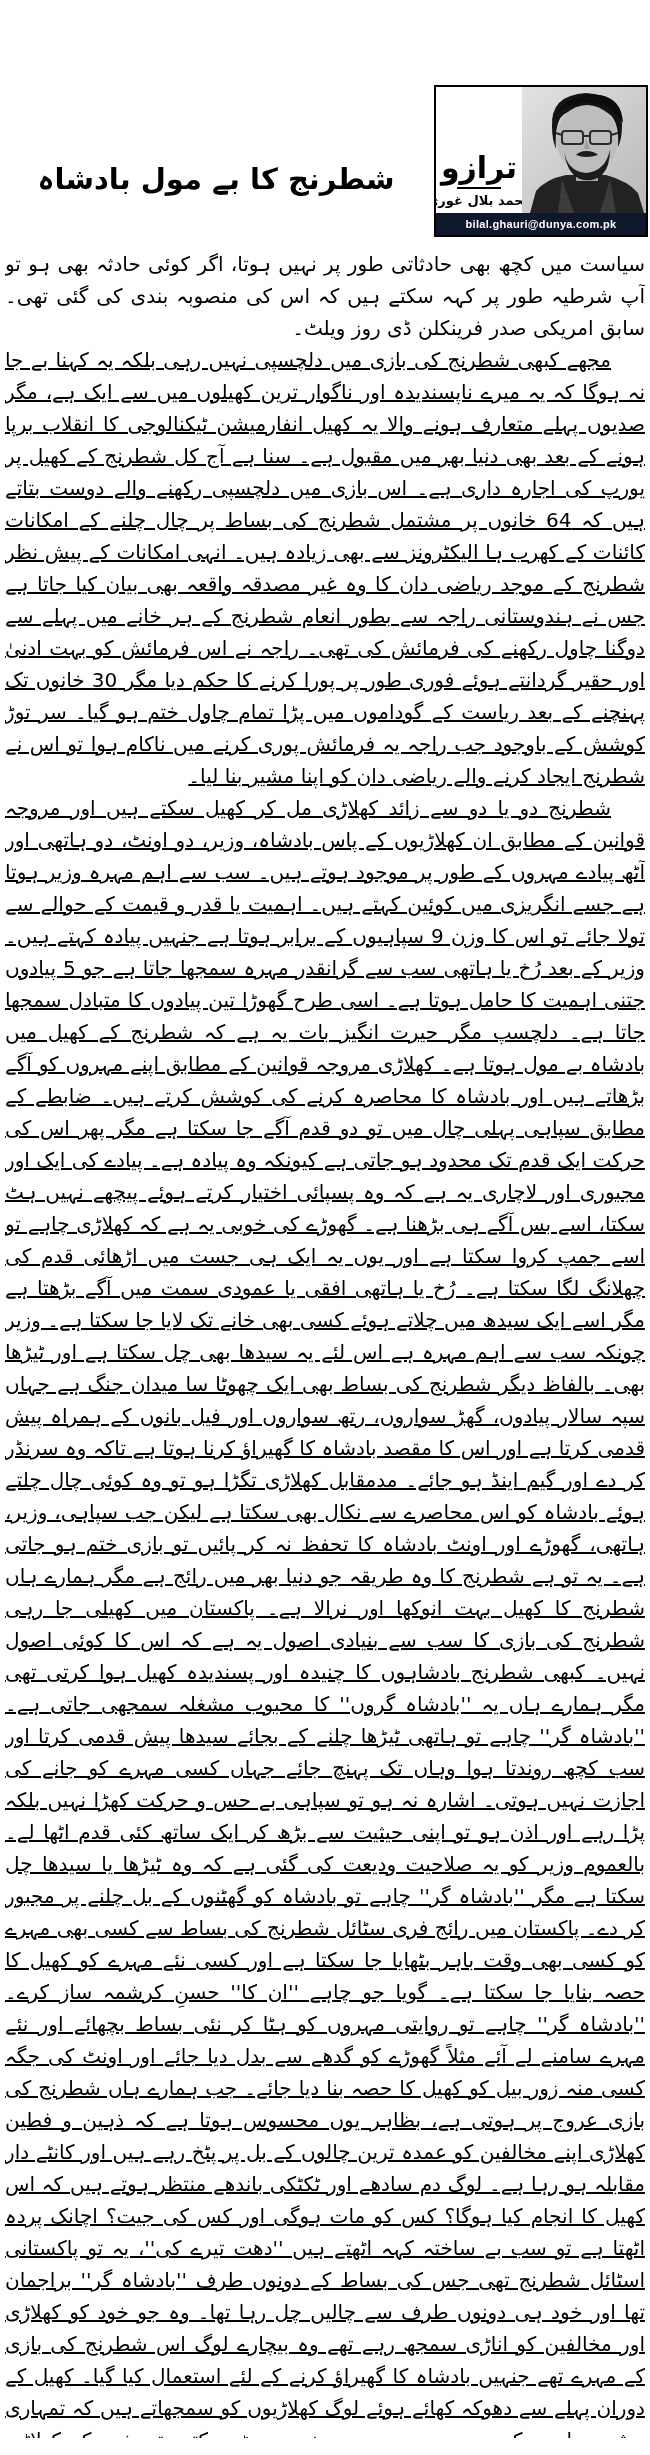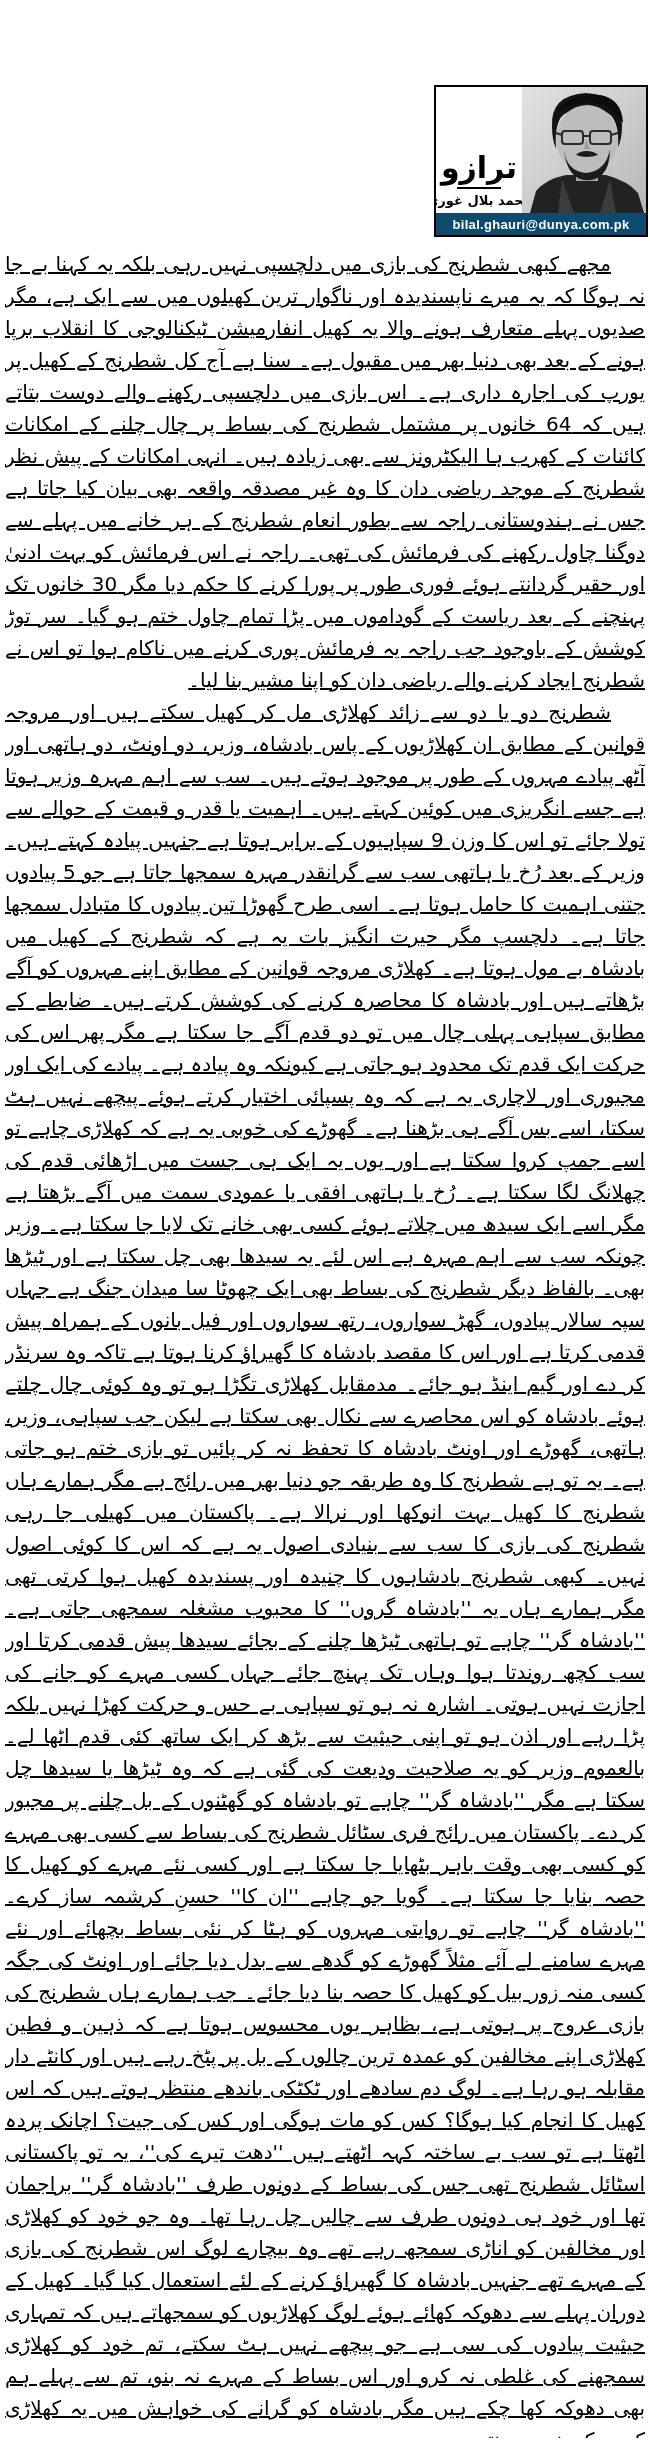--- a/index.html
+++ b/index.html
@@ -44,24 +44,24 @@
   .masthead-rule { width: 44px; border-top: 2px solid #000; margin: 3px 0 4px 0; }
   .author-name {
     font-size: 13px;
     font-weight: bold;
     direction: rtl;
     white-space: nowrap;
   }
   .photo { width: 128px; height: 126px; overflow: hidden; }
   .email-bar {
     height: 22px;
-    background: #0c4a6e;
+    background: #0f172a;
     color: #fff;
     font-family: "Liberation Sans", sans-serif;
-    font-size: 13px;
+    font-size: 11px;
     font-weight: bold;
     display: flex;
     align-items: center;
     justify-content: center;
     letter-spacing: 0.3px;
     text-align: right;
   }
   .article-title {
     position: absolute;
     top: 162px;
@@ -130,20 +130,22 @@
           <path d="M42 62 Q44 84 64 86 Q84 84 88 62 Q88 80 80 88 Q70 96 58 92 Q44 86 42 62 Z" fill="#1c1c1c"></path>
           <path d="M54 68 Q64 72 76 68 Q72 64 64 64 Q58 64 54 68 Z" fill="#1c1c1c"></path>
 
           <path d="M64 52 L62 62 L68 62 Z" fill="#9f9f9f"></path>
         </svg>
       </div>
     </div>
     <div class="email-bar">bilal.ghauri@dunya.com.pk</div>
   </div>
 
+  <div class="article-title">شطرنج کا بے مول بادشاہ</div>
 
   <div class="article-body">
+    <p>سیاست میں کچھ بھی حادثاتی طور پر نہیں ہوتا، اگر کوئی حادثہ بھی ہو تو آپ شرطیہ طور پر کہہ سکتے ہیں کہ اس کی منصوبہ بندی کی گئی تھی۔ سابق امریکی صدر فرینکلن ڈی روز ویلٹ۔</p>
     <p class="indent">مجھے کبھی شطرنج کی بازی میں دلچسپی نہیں رہی بلکہ یہ کہنا بے جا نہ ہوگا کہ یہ میرے ناپسندیدہ اور ناگوار ترین کھیلوں میں سے ایک ہے، مگر صدیوں پہلے متعارف ہونے والا یہ کھیل انفارمیشن ٹیکنالوجی کا انقلاب برپا ہونے کے بعد بھی دنیا بھر میں مقبول ہے۔ سنا ہے آج کل شطرنج کے کھیل پر یورپ کی اجارہ داری ہے۔ اس بازی میں دلچسپی رکھنے والے دوست بتاتے ہیں کہ 64 خانوں پر مشتمل شطرنج کی بساط پر چال چلنے کے امکانات کائنات کے کھرب ہا الیکٹرونز سے بھی زیادہ ہیں۔ انہی امکانات کے پیش نظر شطرنج کے موجد ریاضی دان کا وہ غیر مصدقہ واقعہ بھی بیان کیا جاتا ہے جس نے ہندوستانی راجہ سے بطور انعام شطرنج کے ہر خانے میں پہلے سے دوگنا چاول رکھنے کی فرمائش کی تھی۔ راجہ نے اس فرمائش کو بہت ادنیٰ اور حقیر گردانتے ہوئے فوری طور پر پورا کرنے کا حکم دیا مگر 30 خانوں تک پہنچنے کے بعد ریاست کے گوداموں میں پڑا تمام چاول ختم ہو گیا۔ سر توڑ کوشش کے باوجود جب راجہ یہ فرمائش پوری کرنے میں ناکام ہوا تو اس نے شطرنج ایجاد کرنے والے ریاضی دان کو اپنا مشیر بنا لیا۔</p>
     <p class="indent">شطرنج دو یا دو سے زائد کھلاڑی مل کر کھیل سکتے ہیں اور مروجہ قوانین کے مطابق ان کھلاڑیوں کے پاس بادشاہ، وزیر، دو اونٹ، دو ہاتھی اور آٹھ پیادے مہروں کے طور پر موجود ہوتے ہیں۔ سب سے اہم مہرہ وزیر ہوتا ہے جسے انگریزی میں کوئین کہتے ہیں۔ اہمیت یا قدر و قیمت کے حوالے سے تولا جائے تو اس کا وزن 9 سپاہیوں کے برابر ہوتا ہے جنہیں پیادہ کہتے ہیں۔ وزیر کے بعد رُخ یا ہاتھی سب سے گرانقدر مہرہ سمجھا جاتا ہے جو 5 پیادوں جتنی اہمیت کا حامل ہوتا ہے۔ اسی طرح گھوڑا تین پیادوں کا متبادل سمجھا جاتا ہے۔ دلچسپ مگر حیرت انگیز بات یہ ہے کہ شطرنج کے کھیل میں بادشاہ بے مول ہوتا ہے۔ کھلاڑی مروجہ قوانین کے مطابق اپنے مہروں کو آگے بڑھاتے ہیں اور بادشاہ کا محاصرہ کرنے کی کوشش کرتے ہیں۔ ضابطے کے مطابق سپاہی پہلی چال میں تو دو قدم آگے جا سکتا ہے مگر پھر اس کی حرکت ایک قدم تک محدود ہو جاتی ہے کیونکہ وہ پیادہ ہے۔ پیادے کی ایک اور مجبوری اور لاچاری یہ ہے کہ وہ پسپائی اختیار کرتے ہوئے پیچھے نہیں ہٹ سکتا، اسے بس آگے ہی بڑھنا ہے۔ گھوڑے کی خوبی یہ ہے کہ کھلاڑی چاہے تو اسے جمپ کروا سکتا ہے اور یوں یہ ایک ہی جست میں اڑھائی قدم کی چھلانگ لگا سکتا ہے۔ رُخ یا ہاتھی افقی یا عمودی سمت میں آگے بڑھتا ہے مگر اسے ایک سیدھ میں چلاتے ہوئے کسی بھی خانے تک لایا جا سکتا ہے۔ وزیر چونکہ سب سے اہم مہرہ ہے اس لئے یہ سیدھا بھی چل سکتا ہے اور ٹیڑھا بھی۔ بالفاظ دیگر شطرنج کی بساط بھی ایک چھوٹا سا میدان جنگ ہے جہاں سپہ سالار پیادوں، گھڑ سواروں، رتھ سواروں اور فیل بانوں کے ہمراہ پیش قدمی کرتا ہے اور اس کا مقصد بادشاہ کا گھیراؤ کرنا ہوتا ہے تاکہ وہ سرنڈر کر دے اور گیم اینڈ ہو جائے۔ مدمقابل کھلاڑی تگڑا ہو تو وہ کوئی چال چلتے ہوئے بادشاہ کو اس محاصرے سے نکال بھی سکتا ہے لیکن جب سپاہی، وزیر، ہاتھی، گھوڑے اور اونٹ بادشاہ کا تحفظ نہ کر پائیں تو بازی ختم ہو جاتی ہے۔ یہ تو ہے شطرنج کا وہ طریقہ جو دنیا بھر میں رائج ہے مگر ہمارے ہاں شطرنج کا کھیل بہت انوکھا اور نرالا ہے۔ پاکستان میں کھیلی جا رہی شطرنج کی بازی کا سب سے بنیادی اصول یہ ہے کہ اس کا کوئی اصول نہیں۔ کبھی شطرنج بادشاہوں کا چنیدہ اور پسندیدہ کھیل ہوا کرتی تھی مگر ہمارے ہاں یہ ''بادشاہ گروں'' کا محبوب مشغلہ سمجھی جاتی ہے۔ ''بادشاہ گر'' چاہے تو ہاتھی ٹیڑھا چلنے کے بجائے سیدھا پیش قدمی کرتا اور سب کچھ روندتا ہوا وہاں تک پہنچ جائے جہاں کسی مہرے کو جانے کی اجازت نہیں ہوتی۔ اشارہ نہ ہو تو سپاہی بے حس و حرکت کھڑا نہیں بلکہ پڑا رہے اور اذن ہو تو اپنی حیثیت سے بڑھ کر ایک ساتھ کئی قدم اٹھا لے۔ بالعموم وزیر کو یہ صلاحیت ودیعت کی گئی ہے کہ وہ ٹیڑھا یا سیدھا چل سکتا ہے مگر ''بادشاہ گر'' چاہے تو بادشاہ کو گھٹنوں کے بل چلنے پر مجبور کر دے۔ پاکستان میں رائج فری سٹائل شطرنج کی بساط سے کسی بھی مہرے کو کسی بھی وقت باہر بٹھایا جا سکتا ہے اور کسی نئے مہرے کو کھیل کا حصہ بنایا جا سکتا ہے۔ گویا جو چاہے ''ان کا'' حسنِ کرشمہ ساز کرے۔ ''بادشاہ گر'' چاہے تو روایتی مہروں کو ہٹا کر نئی بساط بچھائے اور نئے مہرے سامنے لے آئے مثلاً گھوڑے کو گدھے سے بدل دیا جائے اور اونٹ کی جگہ کسی منہ زور بیل کو کھیل کا حصہ بنا دیا جائے۔ جب ہمارے ہاں شطرنج کی بازی عروج پر ہوتی ہے، بظاہر یوں محسوس ہوتا ہے کہ ذہین و فطین کھلاڑی اپنے مخالفین کو عمدہ ترین چالوں کے بل پر پٹخ رہے ہیں اور کانٹے دار مقابلہ ہو رہا ہے۔ لوگ دم سادھے اور ٹکٹکی باندھے منتظر ہوتے ہیں کہ اس کھیل کا انجام کیا ہوگا؟ کس کو مات ہوگی اور کس کی جیت؟ اچانک پردہ اٹھتا ہے تو سب بے ساختہ کہہ اٹھتے ہیں ''دھت تیرے کی''، یہ تو پاکستانی اسٹائل شطرنج تھی جس کی بساط کے دونوں طرف ''بادشاہ گر'' براجمان تھا اور خود ہی دونوں طرف سے چالیں چل رہا تھا۔ وہ جو خود کو کھلاڑی اور مخالفین کو اناڑی سمجھ رہے تھے وہ بیچارے لوگ اس شطرنج کی بازی کے مہرے تھے جنہیں بادشاہ کا گھیراؤ کرنے کے لئے استعمال کیا گیا۔ کھیل کے دوران پہلے سے دھوکہ کھائے ہوئے لوگ کھلاڑیوں کو سمجھاتے ہیں کہ تمہاری حیثیت پیادوں کی سی ہے جو پیچھے نہیں ہٹ سکتے، تم خود کو کھلاڑی سمجھنے کی غلطی نہ کرو اور اس بساط کے مہرے نہ بنو، تم سے پہلے ہم بھی دھوکہ کھا چکے ہیں مگر بادشاہ کو گرانے کی خواہش میں یہ کھلاڑی کسی کی نہیں سنتے۔</p>
 
   </div>
 
 </div>
 
 </body></html>

